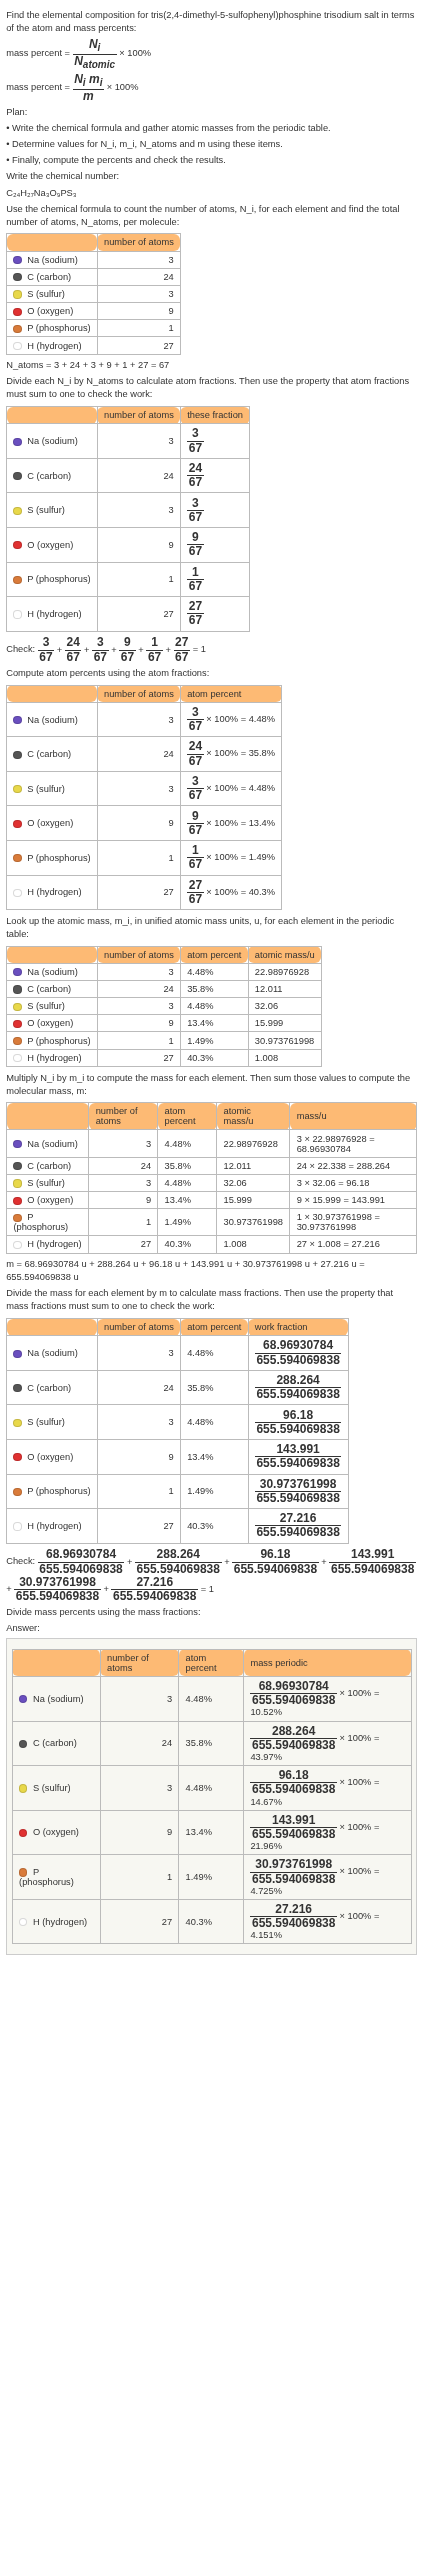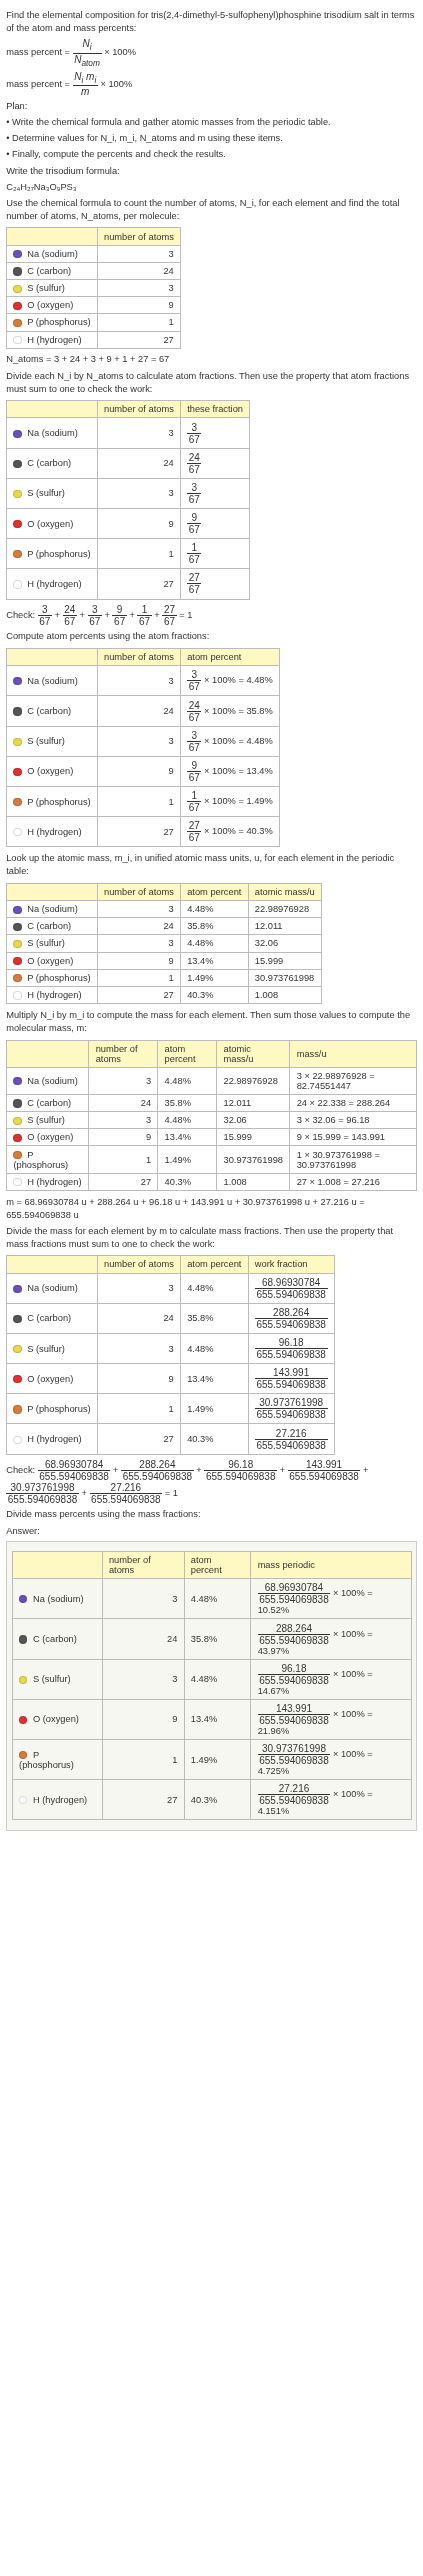--- a/index.html
+++ b/index.html
@@ -18,74 +18,76 @@
   margin: 4.7px 0;
 }
 th, td {
   border: 0.8px solid #bbb;
   padding: 3.1px 6.2px;
   font-size: 9.3px;
   text-align: left;
   vertical-align: middle;
 }
 th {
-  background: #fef9c3;
+  background: #fdba74;
   font-weight: normal;
+  border-radius: 6px;
 }
 td.num { text-align: right; }
 .dot {
   display: inline-block;
   width: 6.2px;
   height: 6.2px;
   border-radius: 50%;
   margin-right: 3.1px;
   vertical-align: middle;
   border: 0.8px solid rgba(0,0,0,0.15);
 }
 .frac {
   display: inline-block;
   text-align: center;
   vertical-align: middle;
-  font-size: 10px;
+  font-size: 12px;
   line-height: 1.1;
+  font-weight: bold;
 }
 .frac .num { display: block; border-bottom: 0.8px solid #333; padding: 0 1.6px; }
 .frac .den { display: block; padding: 0 1.6px; }
 .answer-box {
   border: 0.8px solid #ccc;
   background: #f7f7f2;
   padding: 4.7px;
   margin-top: 3.1px;
 }
 .answer-box table th, .answer-box table td {
   border: 0.8px solid #bbb;
 }
 .answer-header { font-weight: normal; margin-bottom: 3.1px; }
 </style>
 </head>
 <body>
 
 <div class="p">Find the elemental composition for tris(2,4-dimethyl-5-sulfophenyl)phosphine trisodium salt in terms of the atom and mass percents:</div>
 <div class="p">
   <span>mass percent = </span>
-  <span class="frac"><span class="num"><i>N<sub>i</sub></i></span><span class="den"><i>N<sub>atom</sub></i></span></span>
+  <span class="frac"><span class="num"><i>N<sub>i</sub></i></span><span class="den"><i>N<sub>atomic</sub></i></span></span>
   <span> × 100%</span>
 </div>
 <div class="p">
   <span>mass percent = </span>
   <span class="frac"><span class="num"><i>N<sub>i</sub> m<sub>i</sub></i></span><span class="den"><i>m</i></span></span>
   <span> × 100%</span>
 </div>
 
 <div class="p heading">Plan:</div>
 <div class="p">• Write the chemical formula and gather atomic masses from the periodic table.</div>
 <div class="p">• Determine values for N_i, m_i, N_atoms and m using these items.</div>
 <div class="p">• Finally, compute the percents and check the results.</div>
 
-<div class="p heading">Write the trisodium formula:</div>
+<div class="p heading">Write the chemical number:</div>
 <div class="p">C₂₄H₂₇Na₃O₉PS₃</div>
 
 <div class="p heading">Use the chemical formula to count the number of atoms, N_i, for each element and find the total number of atoms, N_atoms, per molecule:</div>
 
 <table>
   <tbody>
       <tr>
     <th></th>
     <th>number of atoms</th>
   </tr>
@@ -276,21 +278,21 @@
     <th>atomic mass/u</th>
     <th>mass/u</th>
   </tr>
   </tbody>
     <tbody id="tbody5">
       <tr>
         <td><span class="dot" style="background:#6a4fbf"></span> Na (sodium)</td>
         <td class="num">3</td>
         <td>4.48%</td>
         <td>22.98976928</td>
-        <td>3 × 22.98976928 = 82.74551447</td>
+        <td>3 × 22.98976928 = 68.96930784</td>
       </tr>
       <tr>
         <td><span class="dot" style="background:#555555"></span> C (carbon)</td>
         <td class="num">24</td>
         <td>35.8%</td>
         <td>12.011</td>
         <td>24 × 22.338 = 288.264</td>
       </tr>
       <tr>
         <td><span class="dot" style="background:#e8d84a"></span> S (sulfur)</td>

